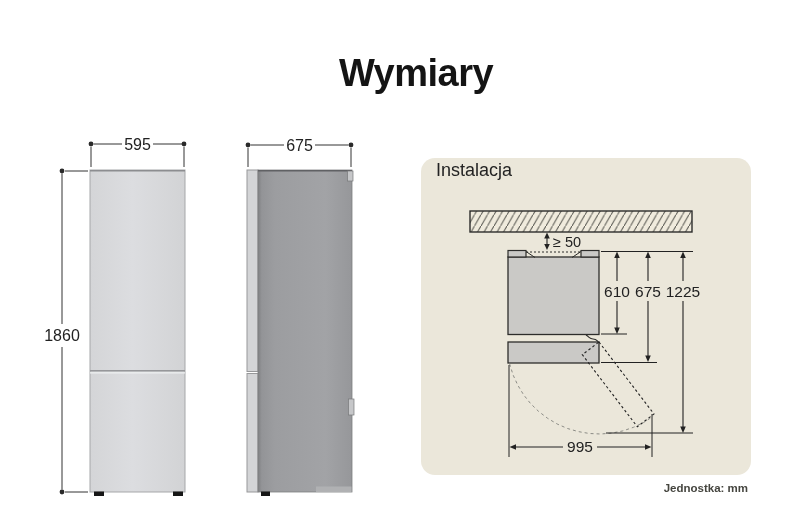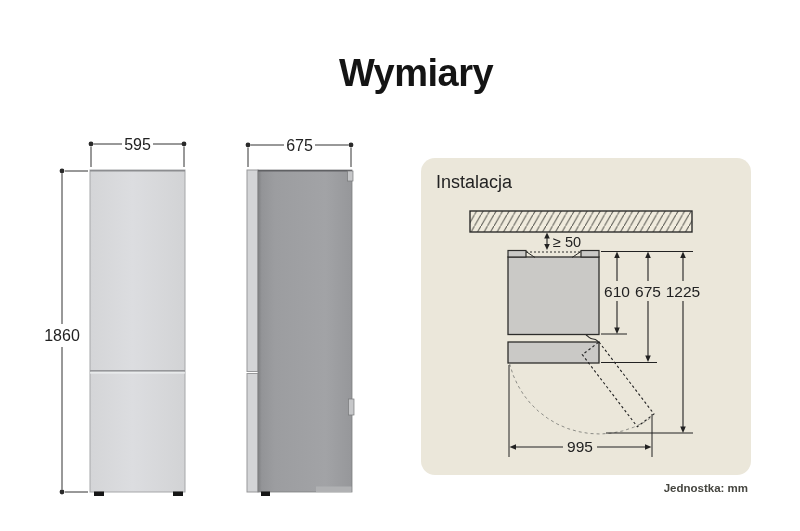--- a/index.html
+++ b/index.html
@@ -14,21 +14,21 @@
     position:absolute;top:38px;left:0;width:800px;
     margin:16px;text-align:center;
     font-size:38px;line-height:38px;font-weight:800;
     letter-spacing:-0.5px;color:#141414;
   }
   .panel{
     position:absolute;left:421px;top:158px;width:330px;height:317px;
     background:#ebe7da;border-radius:14px;
   }
   .panel-heading{
-    position:absolute;left:436px;top:172px;
+    position:absolute;left:436px;top:160px;
     font-size:18px;line-height:20px;font-weight:500;color:#232323;
   }
   .unit-note{
     position:absolute;right:52px;top:481px;
     font-size:11.5px;line-height:14px;color:#45453f;font-weight:bold;
   }
   svg.diagram{position:absolute;left:0;top:0;}
   .dim-label{
     font-family:"Liberation Sans", sans-serif;
     fill:#222222;

